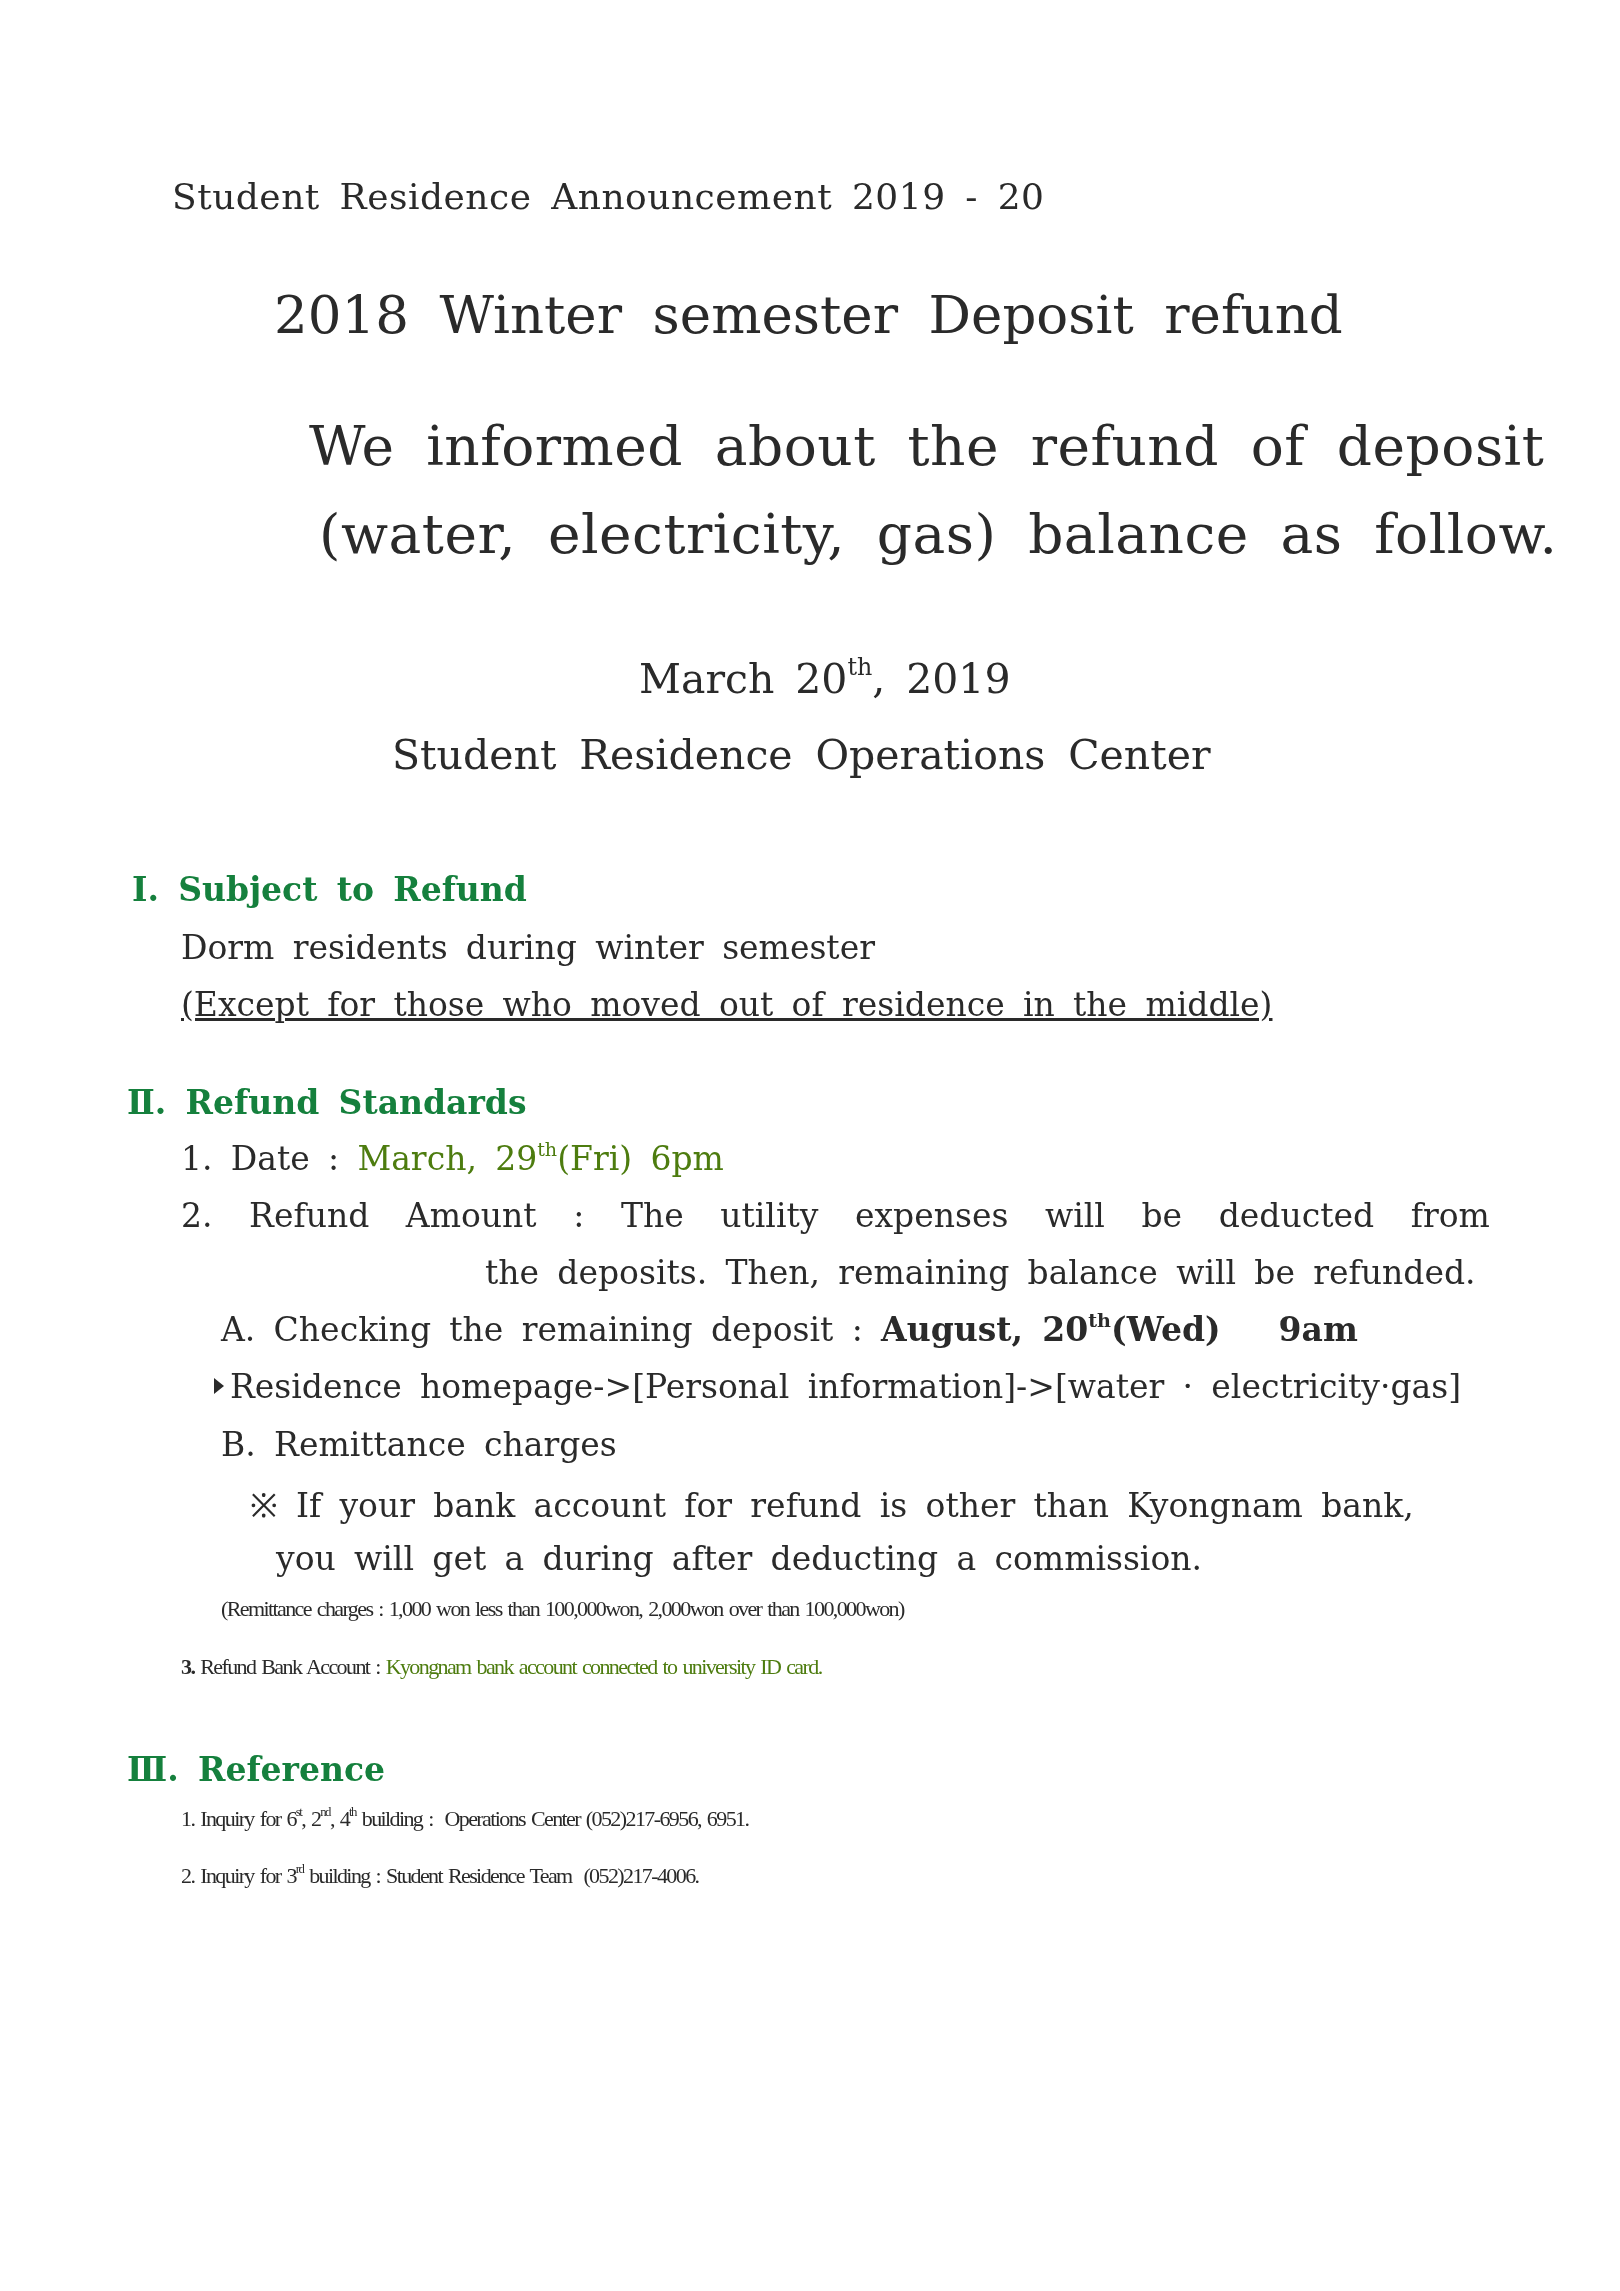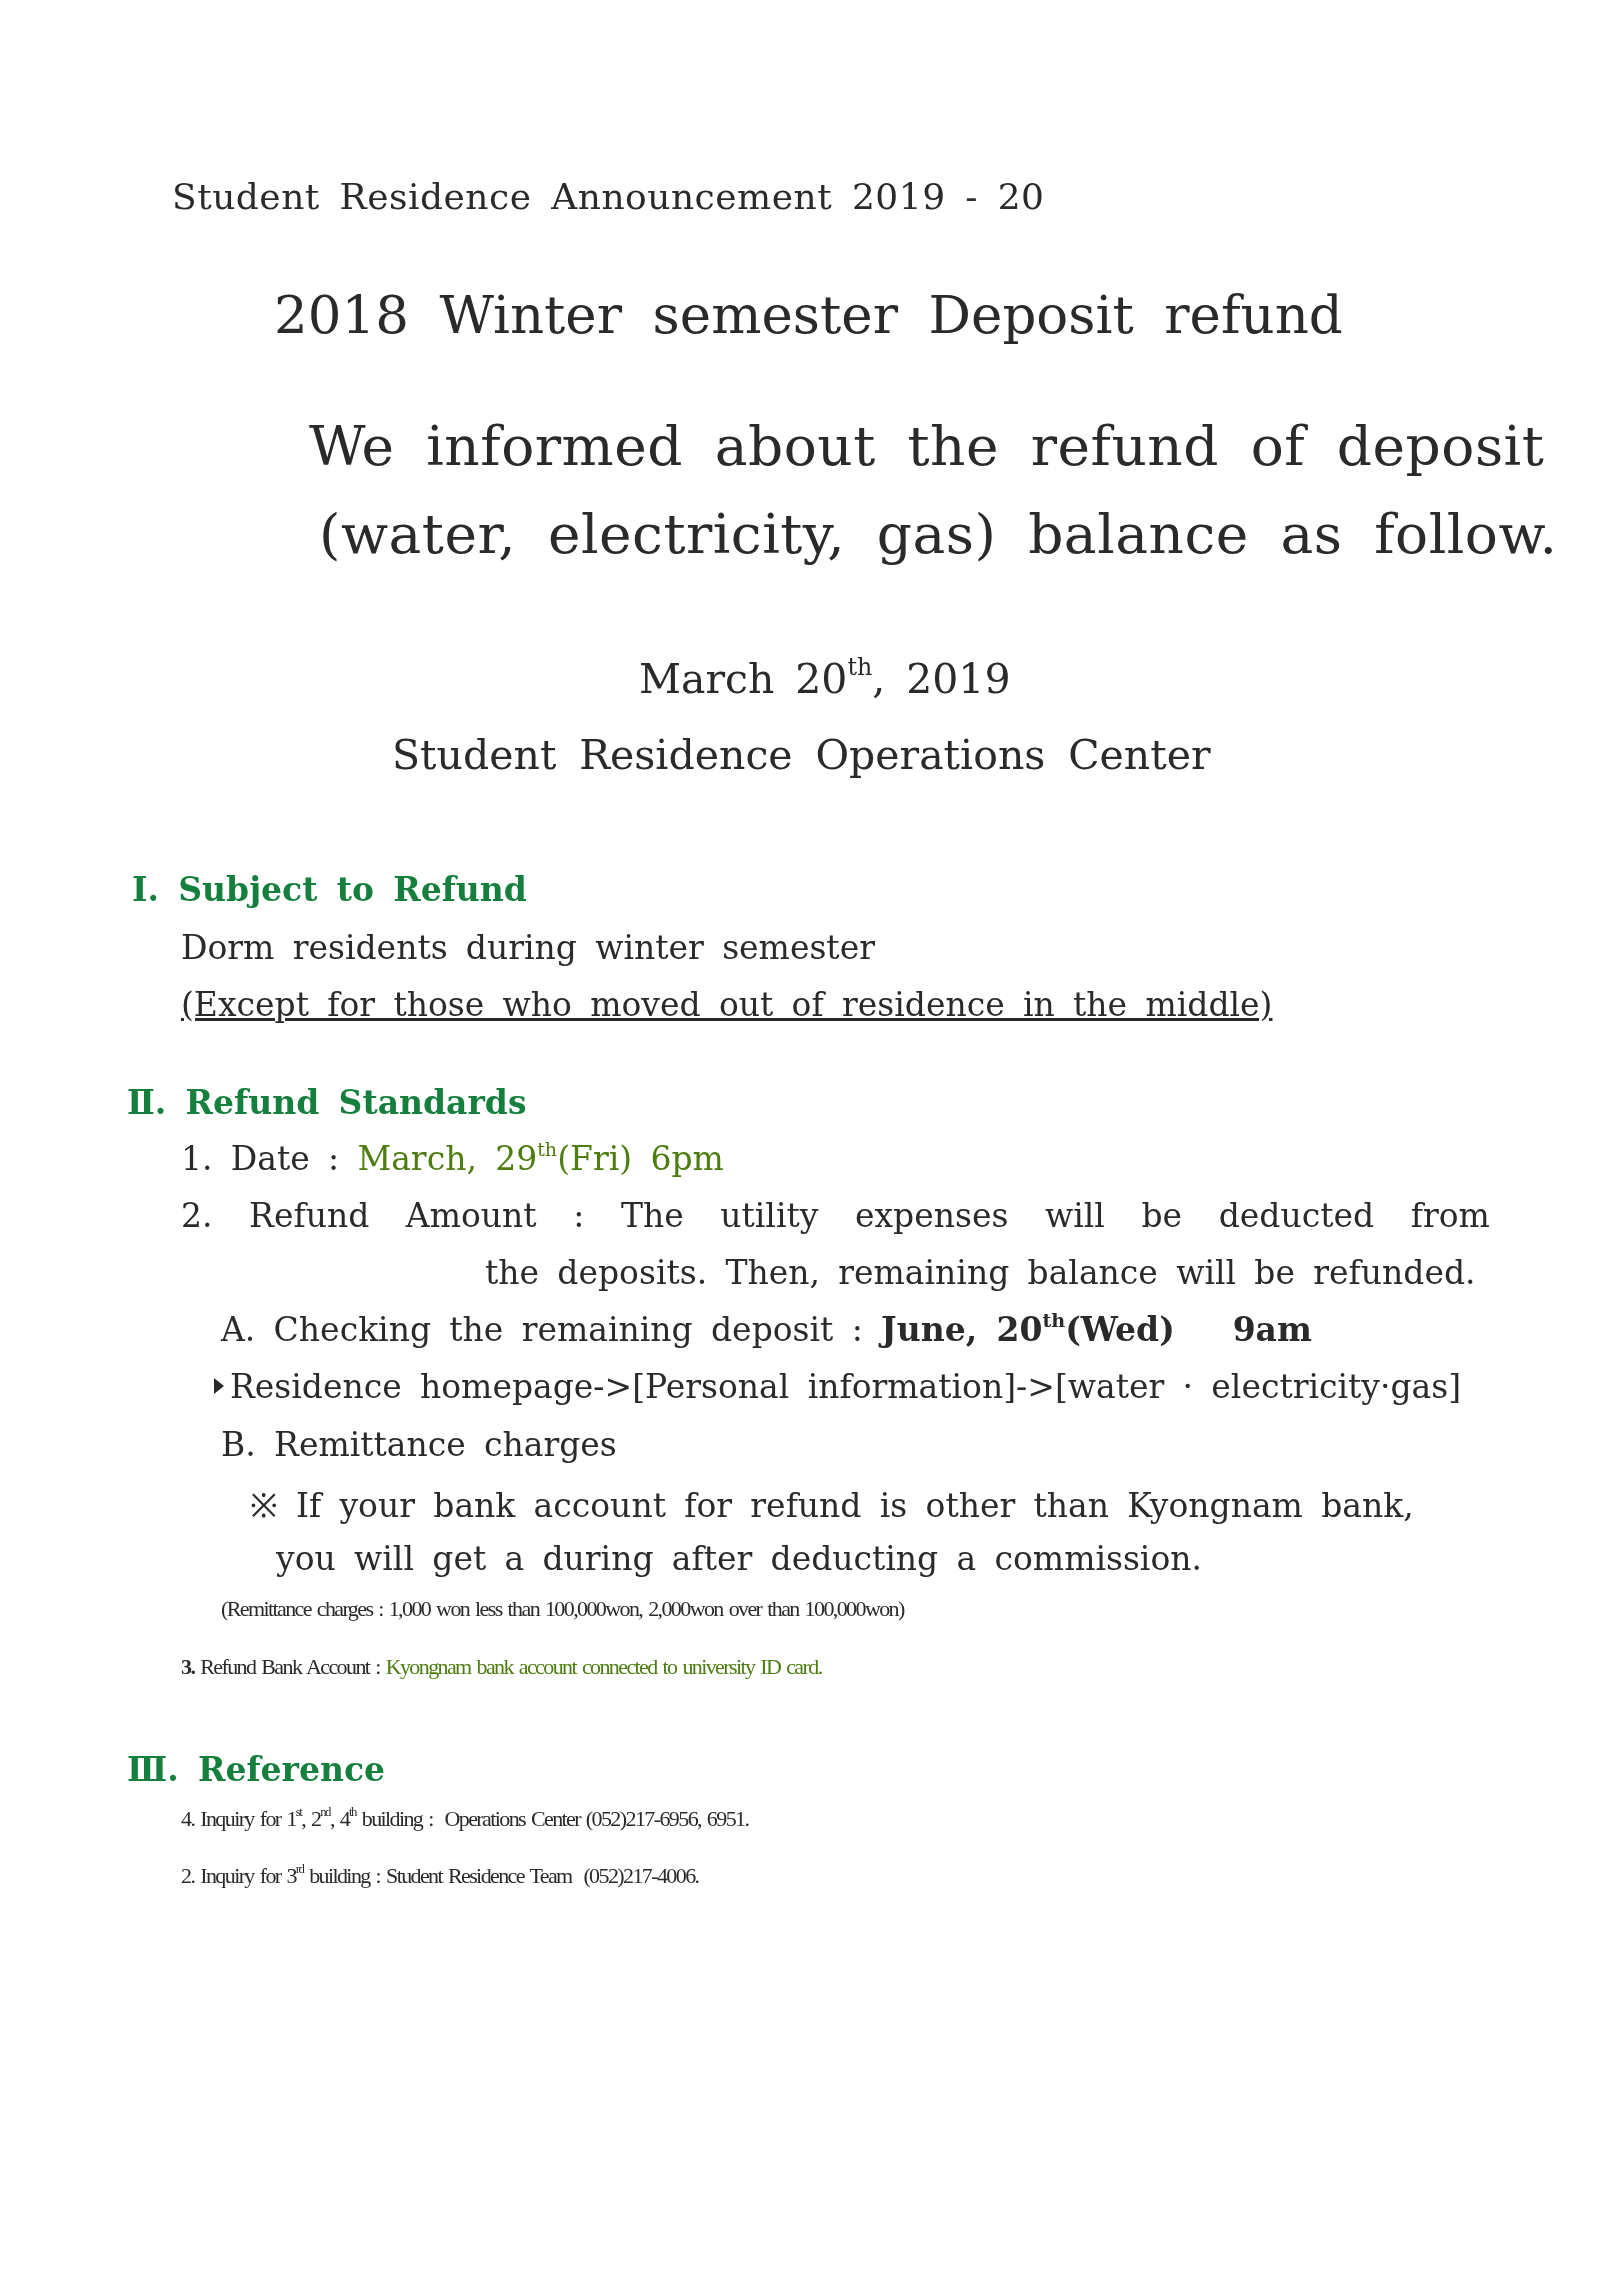--- a/index.html
+++ b/index.html
@@ -49,34 +49,34 @@
     <span>Refund Standards</span>
   </div>
   <div class="abs body" style="left:181px; top:1139px;">
     <span>1. Date : </span>
     <span class="red"><span>March, 29</span><sup>th</sup><span>(Fri) 6pm</span></span>
   </div>
   <div class="abs body" style="left:181px; top:1196px; white-space:pre;text-align:center;">2.  Refund  Amount  :  The  utility  expenses  will  be  deducted  from</div>
   <div class="abs body" style="left:485px; top:1253px;">the deposits. Then, remaining balance will be refunded.</div>
 
   <div class="abs body" style="left:221px; top:1310px;">
-    <span>A. Checking the remaining deposit : </span><b><span>June, 20</span><sup>th</sup><span style="white-space:pre">(Wed)   9am</span></b>
+    <span>A. Checking the remaining deposit : </span><b><span>August, 20</span><sup>th</sup><span style="white-space:pre">(Wed)   9am</span></b>
   </div>
   <div class="abs body" style="left:214px; top:1367px;">
     <span class="tri"></span><span>Residence homepage-&gt;[Personal information]-&gt;[water · electricity·gas]</span>
   </div>
   <div class="abs body" style="left:221px; top:1425px;">B. Remittance charges</div>
   <div class="abs body" style="left:250px; top:1482px;">※ If your bank account for refund is other than Kyongnam bank,</div>
   <div class="abs body" style="left:276px; top:1539px;">you will get a during after deducting a commission.</div>
   <div class="abs narrow" style="left:221px; top:1596px;">(Remittance charges : 1,000 won less than 100,000won, 2,000won over than 100,000won)</div>
   <div class="abs narrow" style="left:181px; top:1654px;">
     <b>3.</b><span style="white-space:pre"> Refund Bank Account : </span><span class="red">Kyongnam bank account connected to university ID card.</span>
   </div>
 
   <div class="abs sec blue" style="left:127px; top:1750px;">
     <span>Ⅲ.</span>
     <span>Reference</span>
   </div>
-  <div class="abs narrow" style="left:181px; top:1806px; white-space:pre;"><span>4. Inquiry for 1</span><sup>st</sup><span>, 2</span><sup>nd</sup><span>, 4</span><sup>th</sup><span> building :  Operations Center (052)217-6956, 6951.</span></div>
+  <div class="abs narrow" style="left:181px; top:1806px; white-space:pre;"><span>1. Inquiry for 6</span><sup>st</sup><span>, 2</span><sup>nd</sup><span>, 4</span><sup>th</sup><span> building :  Operations Center (052)217-6956, 6951.</span></div>
   <div class="abs narrow" style="left:181px; top:1863px; white-space:pre;"><span>2. Inquiry for 3</span><sup>rd</sup><span> building : Student Residence Team  (052)217-4006.</span></div>
 
 </div>
 
 
 </body></html>

